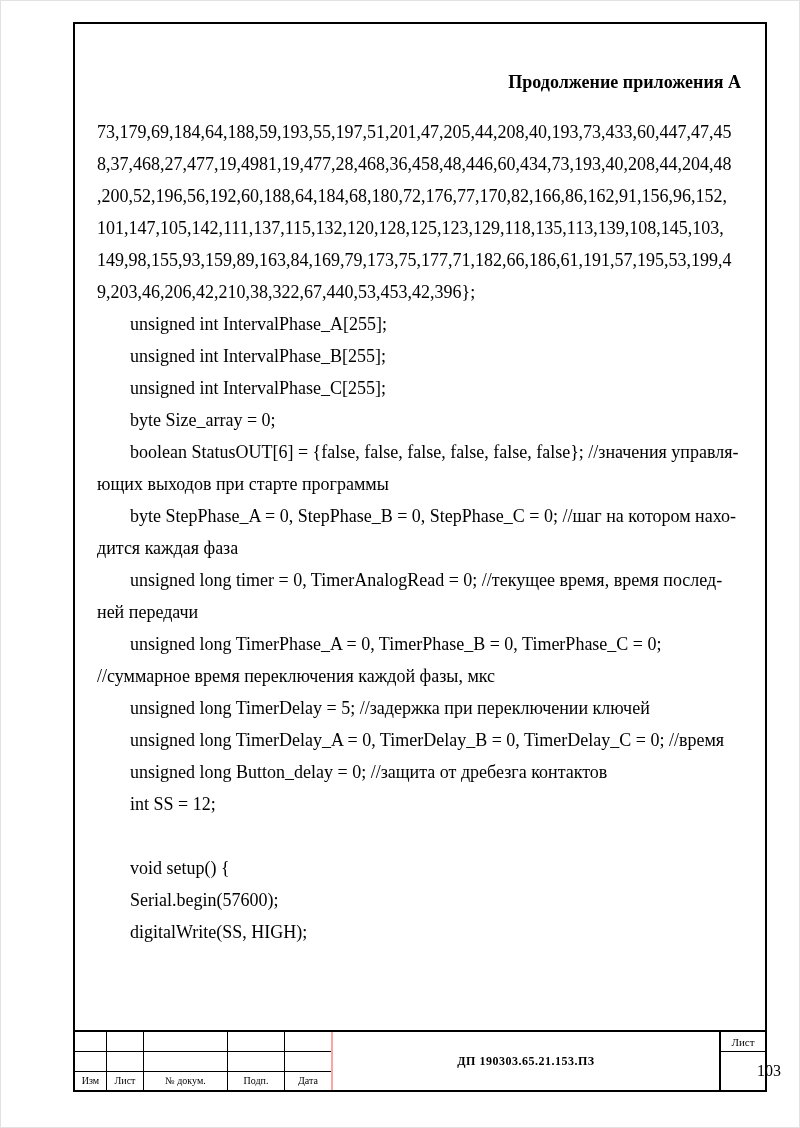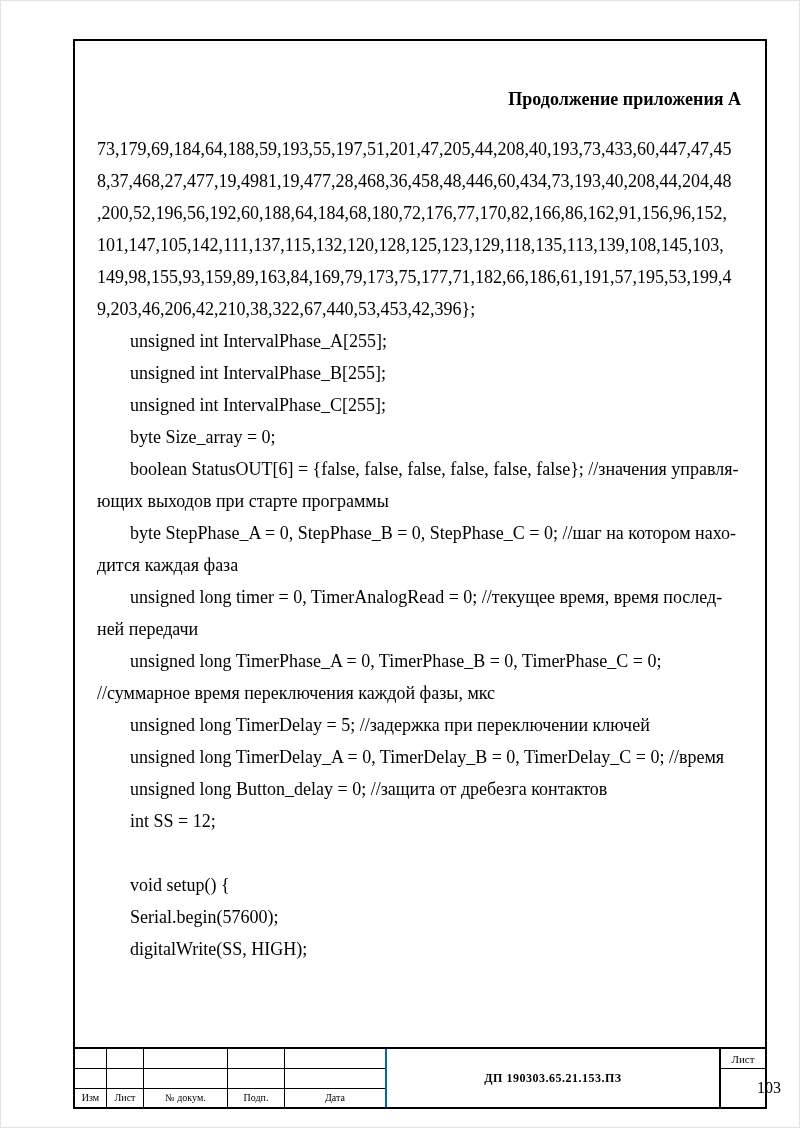--- a/index.html
+++ b/index.html
@@ -8,21 +8,21 @@
     width:800px;height:1128px;
     background:#ffffff;
     border:1px solid #e2e2e2;
     box-sizing:border-box;
     font-family:"Liberation Serif", serif;
     color:#000;
     overflow:hidden;
   }
   .frame{
     position:absolute;
-    left:72px;top:38px;
+    left:72px;top:21px;
     width:694px;height:1070px;
     border:2px solid #000;
     box-sizing:border-box;
   }
   .content{
     position:absolute;
     top:0;left:0;right:0;bottom:60px;
     padding:46px 20px 0 22px;
     overflow:hidden;
   }
@@ -47,22 +47,22 @@
   
   .stamp{
     position:absolute;
     left:0;right:0;bottom:0;
     height:60px;
     border-top:2px solid #000;
     box-sizing:border-box;
     display:flex;
   }
   .stamp-left{
-    width:312px;
-    border-right:2px solid #0369a1;
+    width:258px;
+    border-right:2px solid #fca5a5;
     box-sizing:border-box;
     display:grid;
     grid-template-columns:32px 37px 84px 57px 1fr;
     grid-template-rows:repeat(3,1fr);
   }
   .tb-cell{border-right:1px solid #000;box-sizing:border-box;}
   .tb-cell:nth-child(5n){border-right:none;}
   .tb-cell:nth-child(n+6){border-top:1px solid #000;}
   .tb-label{
     font-size:10px;

